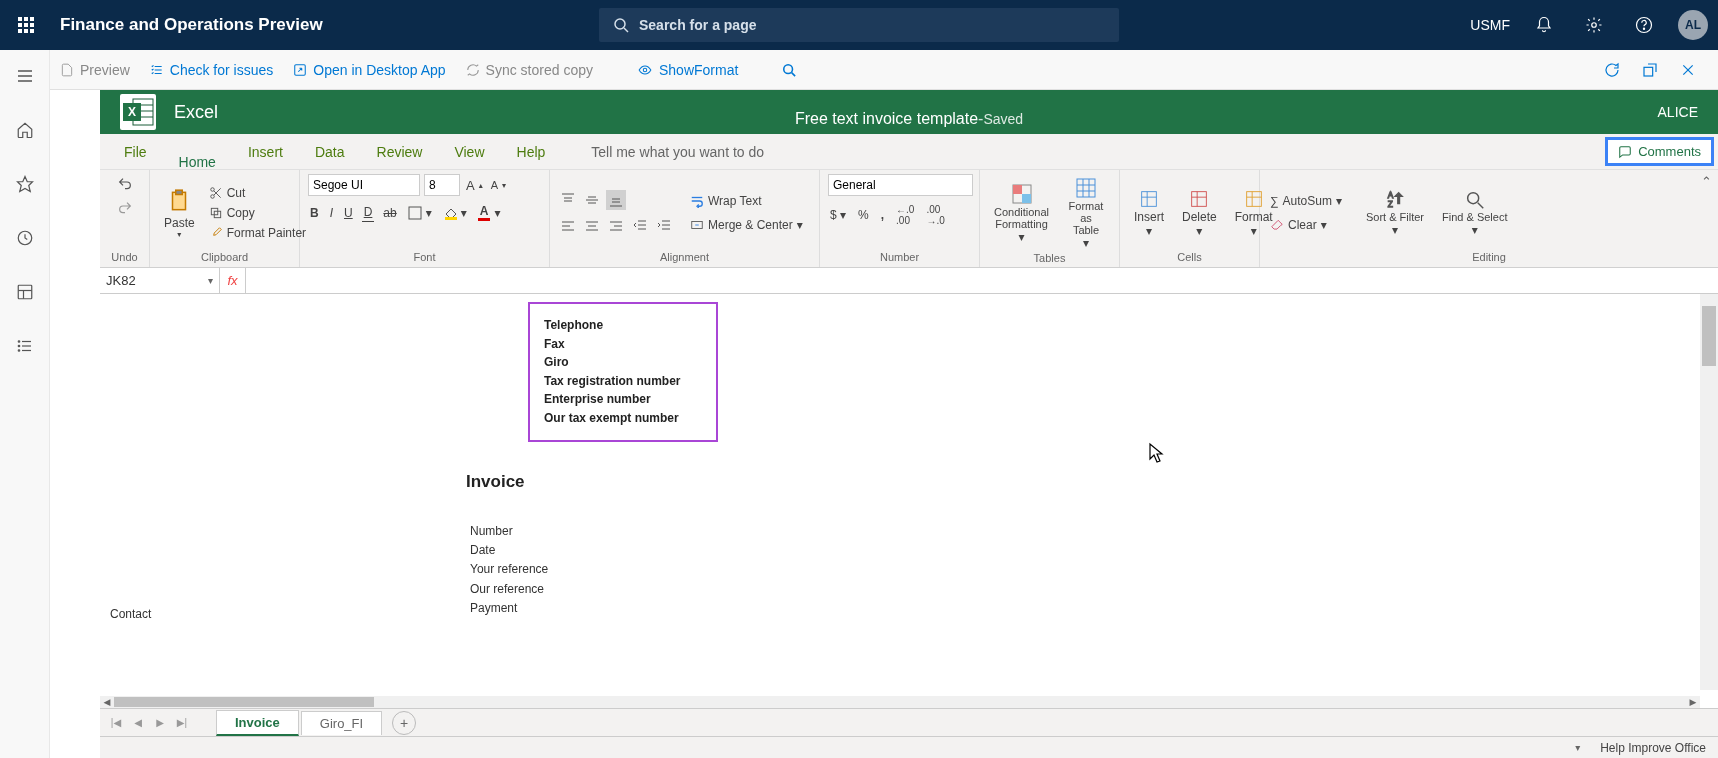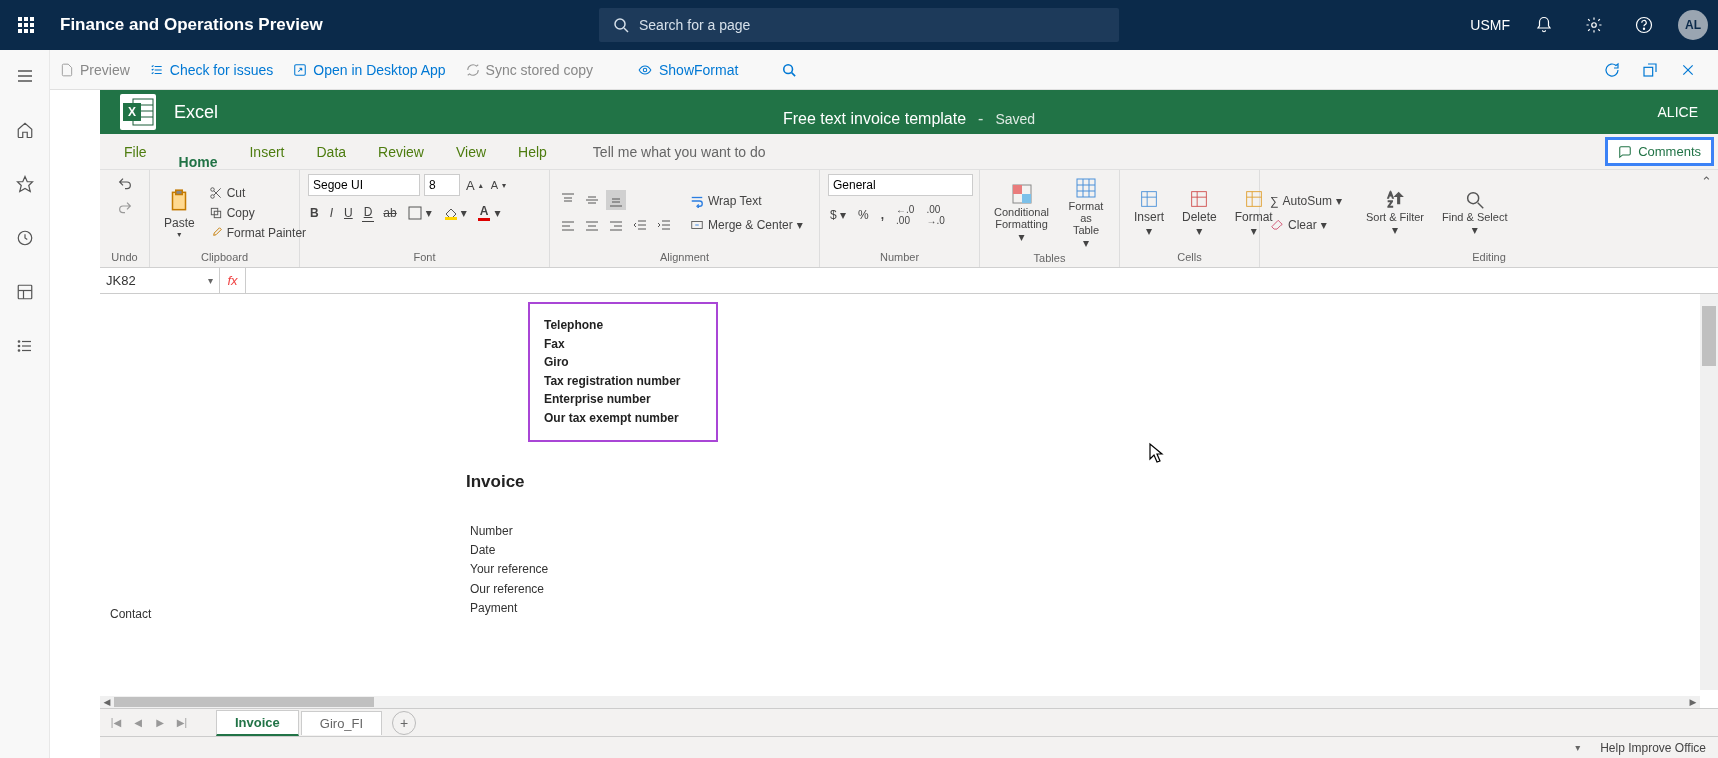--- a/index.html
+++ b/index.html
@@ -4,21 +4,21 @@
 <style>
   * { box-sizing: border-box; margin: 0; padding: 0; }
   body { font-family: "Segoe UI", Arial, sans-serif; font-size: 13px; color: #333; background: #fff; width: 1718px; height: 758px; overflow: hidden; }
   
   
   .top-nav { height: 50px; background: #0b2a4a; color: #fff; display: flex; align-items: center; padding: 0 10px; }
   .waffle { width: 32px; height: 32px; display: flex; align-items: center; justify-content: center; cursor: pointer; margin-right: 18px; }
   .waffle-grid { display: grid; grid-template-columns: repeat(3, 4px); grid-template-rows: repeat(3, 4px); gap: 2px; }
   .waffle-grid span { background: #fff; width: 4px; height: 4px; }
   .app-title { font-size: 17px; font-weight: 600; flex: 0 0 auto; }
-  .search-box { width: 520px; height: 34px; background: #1d3a5a; border-radius: 2px; display: flex; align-items: center; padding: 0 14px; color: #d6e0ea; margin: 0 auto; position: absolute; left: 50%; transform: translateX(-50%); }
+  .search-box { width: 520px; height: 34px; background: #1d3a5a; border-radius: 2px; display: flex; align-items: center; padding: 0 14px; color: #d6e0ea; margin: 0 auto; position: absolute; left: 50%; transform: translateX(-50%); font-weight: bold; }
   .search-box svg { margin-right: 10px; flex-shrink: 0; }
   .search-box span { font-size: 14px; }
   .nav-right { display: flex; align-items: center; gap: 18px; margin-left: auto; }
   .nav-right .entity { font-size: 14px; font-weight: 500; }
   .icon-btn { width: 32px; height: 32px; display: flex; align-items: center; justify-content: center; cursor: pointer; color: #fff; }
   .avatar { width: 30px; height: 30px; border-radius: 50%; background: #9aa5b1; color: #0b2a4a; display: flex; align-items: center; justify-content: center; font-size: 12px; font-weight: 600; }
   
   
   .sub-toolbar { height: 40px; background: #f8f8f8; border-bottom: 1px solid #e0e0e0; display: flex; align-items: center; padding: 0 8px 0 50px; color: #333; font-size: 14px; }
   .sub-toolbar .tb-item { display: flex; align-items: center; gap: 6px; padding: 0 10px; cursor: pointer; height: 100%; }
@@ -33,28 +33,28 @@
   .left-rail { position: absolute; left: 0; top: 50px; width: 50px; height: calc(100% - 50px); background: #f8f8f8; border-right: 1px solid #e8e8e8; display: flex; flex-direction: column; align-items: center; padding-top: 8px; gap: 18px; }
   .left-rail .rail-ic { width: 36px; height: 36px; display: flex; align-items: center; justify-content: center; color: #555; cursor: pointer; }
   
   
   .excel-wrap { position: absolute; left: 50px; top: 90px; right: 0; bottom: 0; background: #fff; overflow: hidden; }
   .excel-inner { margin-left: 50px; height: 100%; display: flex; flex-direction: column; }
   
   .excel-titlebar { height: 44px; background: #217346; color: #fff; display: flex; align-items: center; padding: 0 20px; }
   .excel-logo { width: 36px; height: 36px; background: #fff; border-radius: 2px; display: flex; align-items: center; justify-content: center; margin-right: 18px; position: relative; }
   .excel-appname { font-size: 18px; font-weight: 400; }
-  .excel-doc-title { position: absolute; left: 50%; transform: translateX(-50%); display: flex; align-items: center; gap: 12px; font-size: 16px; margin-top: 14px; }
+  .excel-doc-title { position: absolute; left: 50%; transform: translateX(-50%); display: flex; align-items: center; font-size: 16px; margin-top: 14px; }
   .excel-doc-title .dash { opacity: 0.8; }
   .excel-doc-title .saved { font-size: 14px; opacity: 0.85; }
   .excel-user { margin-left: auto; font-size: 14px; font-weight: 500; }
   
   .excel-menubar { height: 36px; background: #f3f2f1; display: flex; align-items: center; border-bottom: 1px solid #e0e0e0; padding-left: 8px; }
   .excel-menubar .tab { padding: 0 16px; height: 100%; display: flex; align-items: center; font-size: 14px; cursor: pointer; color: #4d7c0f; }
-  .excel-menubar .tab.active { border-bottom: 3px solid #217346; color: #217346; font-weight: 700; margin-top: 24px; }
+  .excel-menubar .tab.active { border-bottom: 3px solid #217346; color: #217346; font-weight: 400; margin-top: 24px; }
   .excel-menubar .tell-me { margin-left: 30px; color: #666; font-size: 14px; }
   .excel-menubar .comments-btn { margin-left: auto; background: #fff; border: 3px solid #3b82f6; padding: 4px 10px; display: flex; align-items: center; gap: 6px; color: #217346; cursor: pointer; margin-right: 4px; font-size: 13px; }
   
   .ribbon { height: 98px; background: #f3f2f1; border-bottom: 1px solid #d0d0d0; display: flex; position: relative; }
   .ribbon-group { border-right: 1px solid #ddd; display: flex; flex-direction: column; padding: 4px 8px 2px 8px; }
   .ribbon-group .group-content { flex: 1; display: flex; align-items: center; gap: 6px; }
   .ribbon-group .group-label { text-align: center; font-size: 11px; color: #666; padding-bottom: 2px; }
   .rb-btn { display: flex; flex-direction: column; align-items: center; justify-content: center; padding: 2px 6px; cursor: pointer; font-size: 12px; color: #444; }
   .rb-btn-sm { font-size: 12px; color: #444; display: flex; align-items: center; gap: 4px; cursor: pointer; padding: 2px 2px; white-space: nowrap; }
   .rb-stack { display: flex; flex-direction: column; gap: 2px; }

